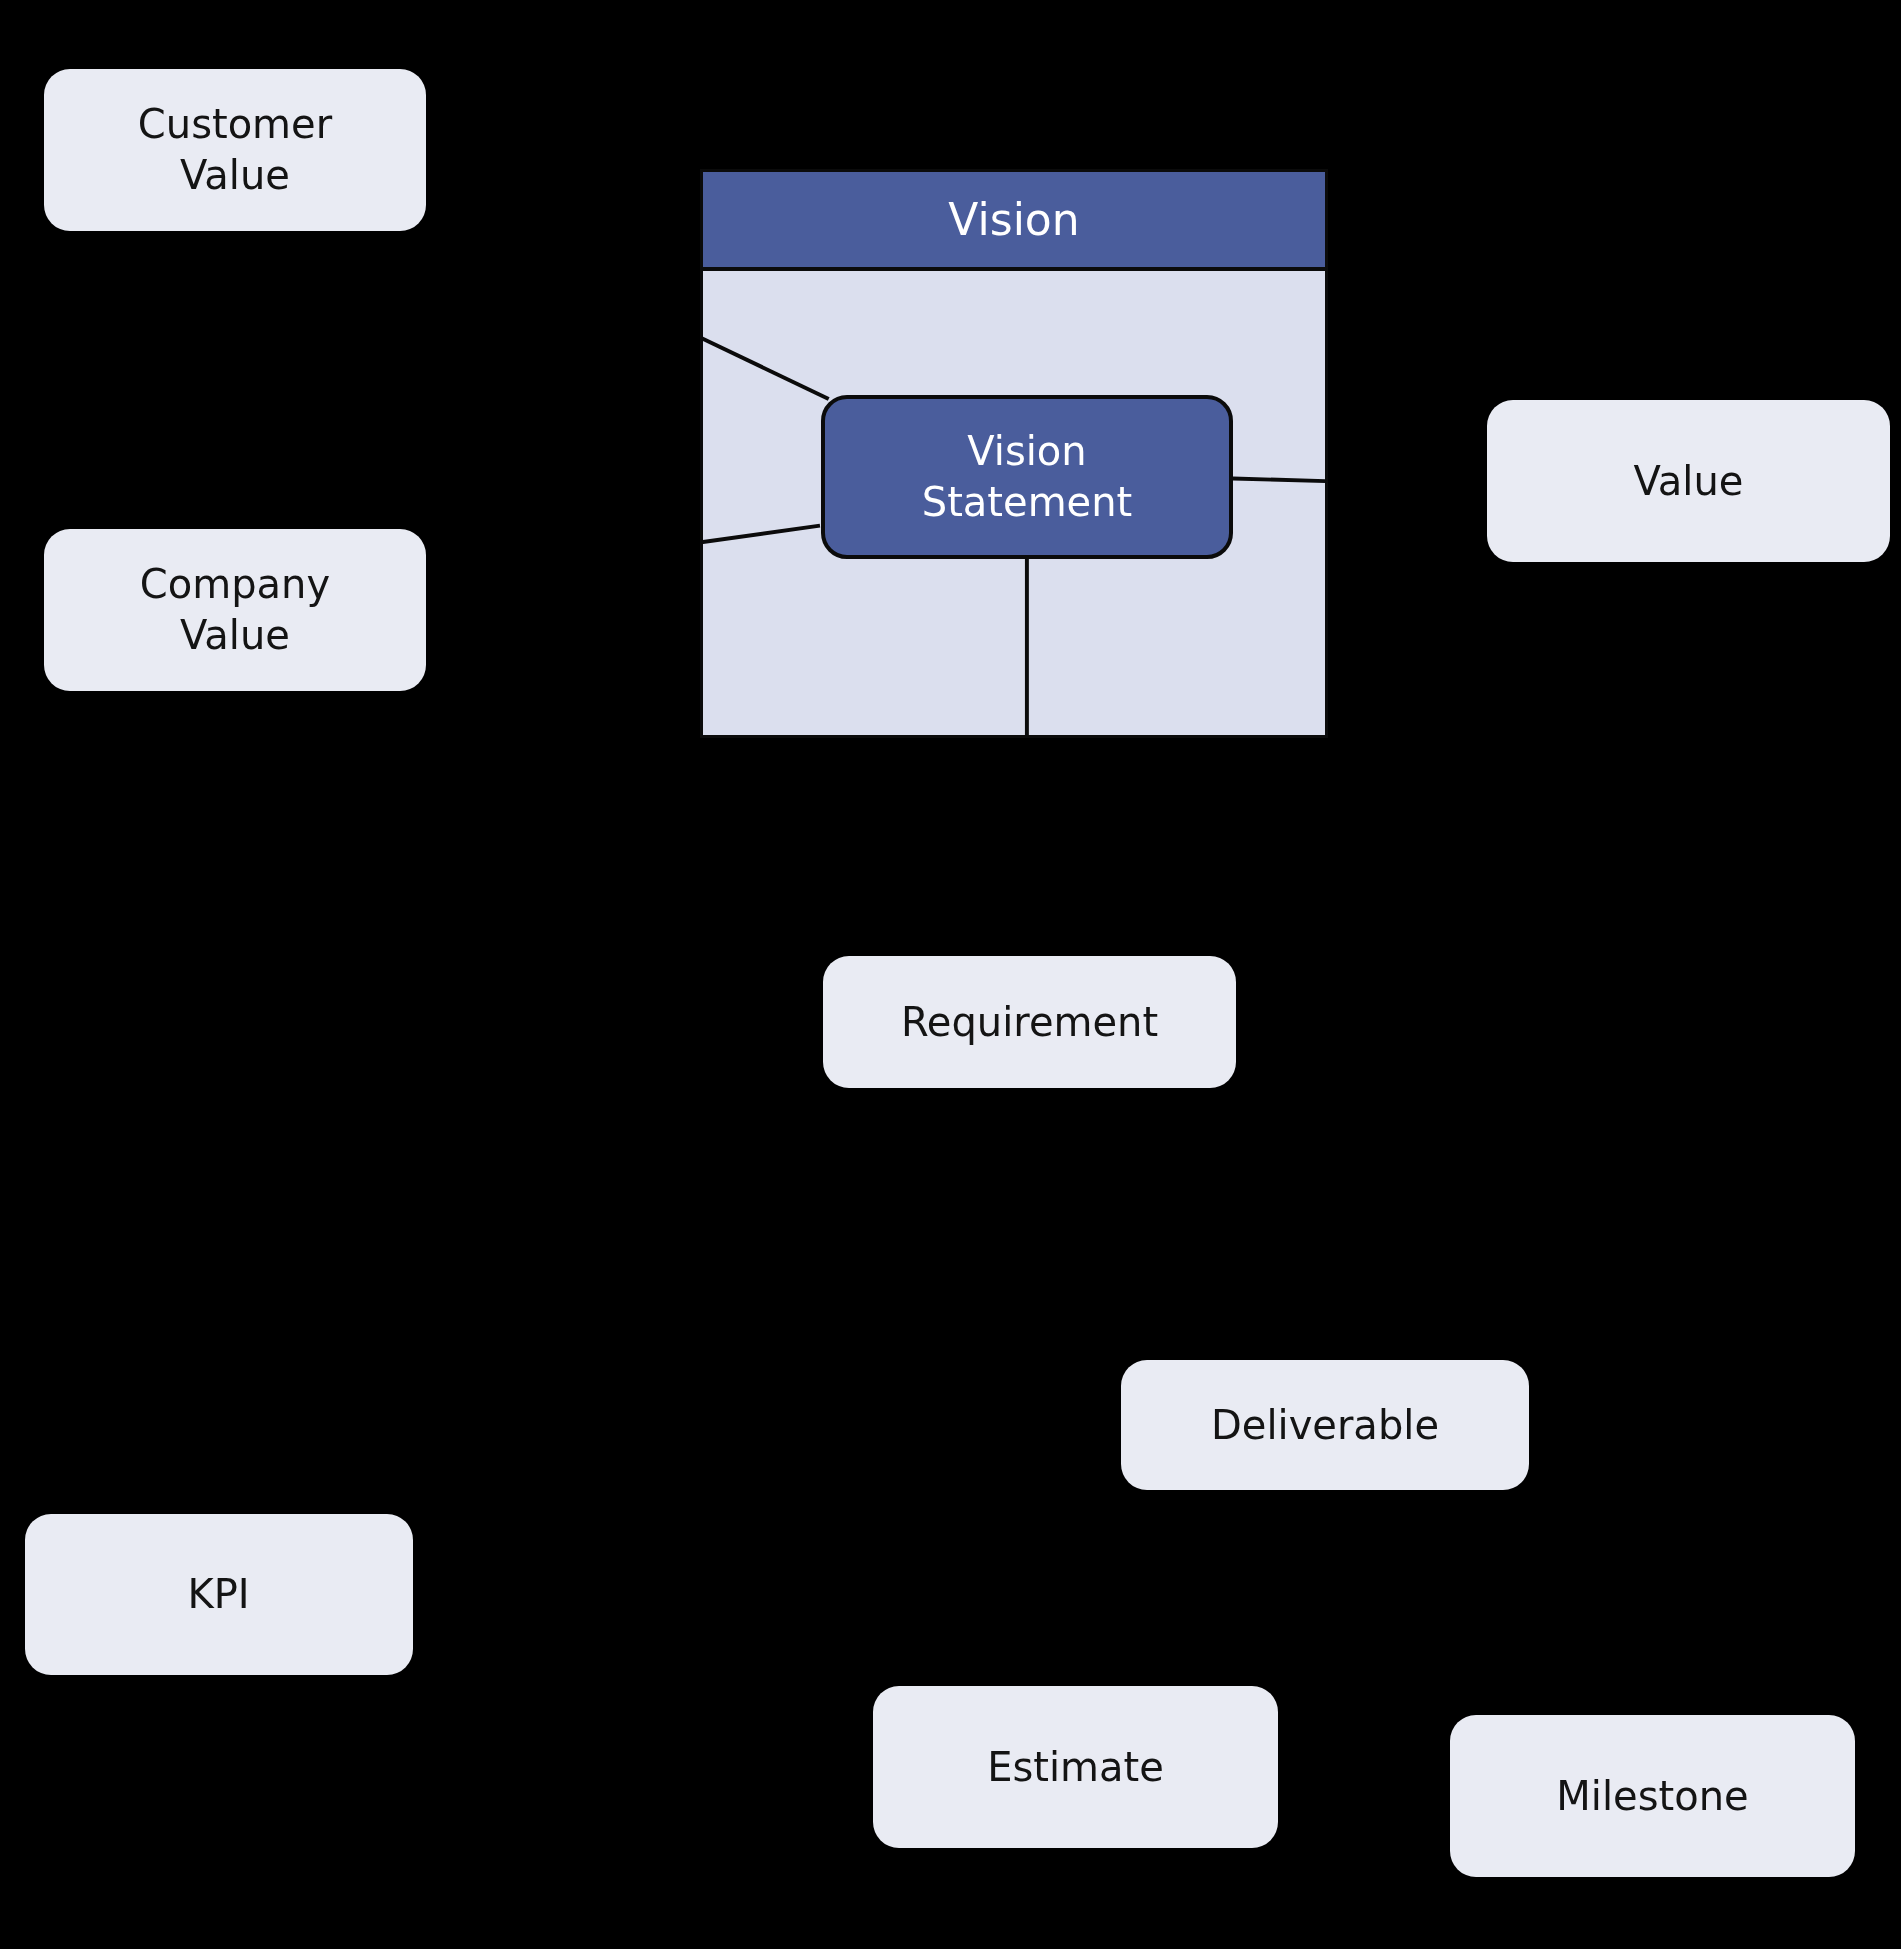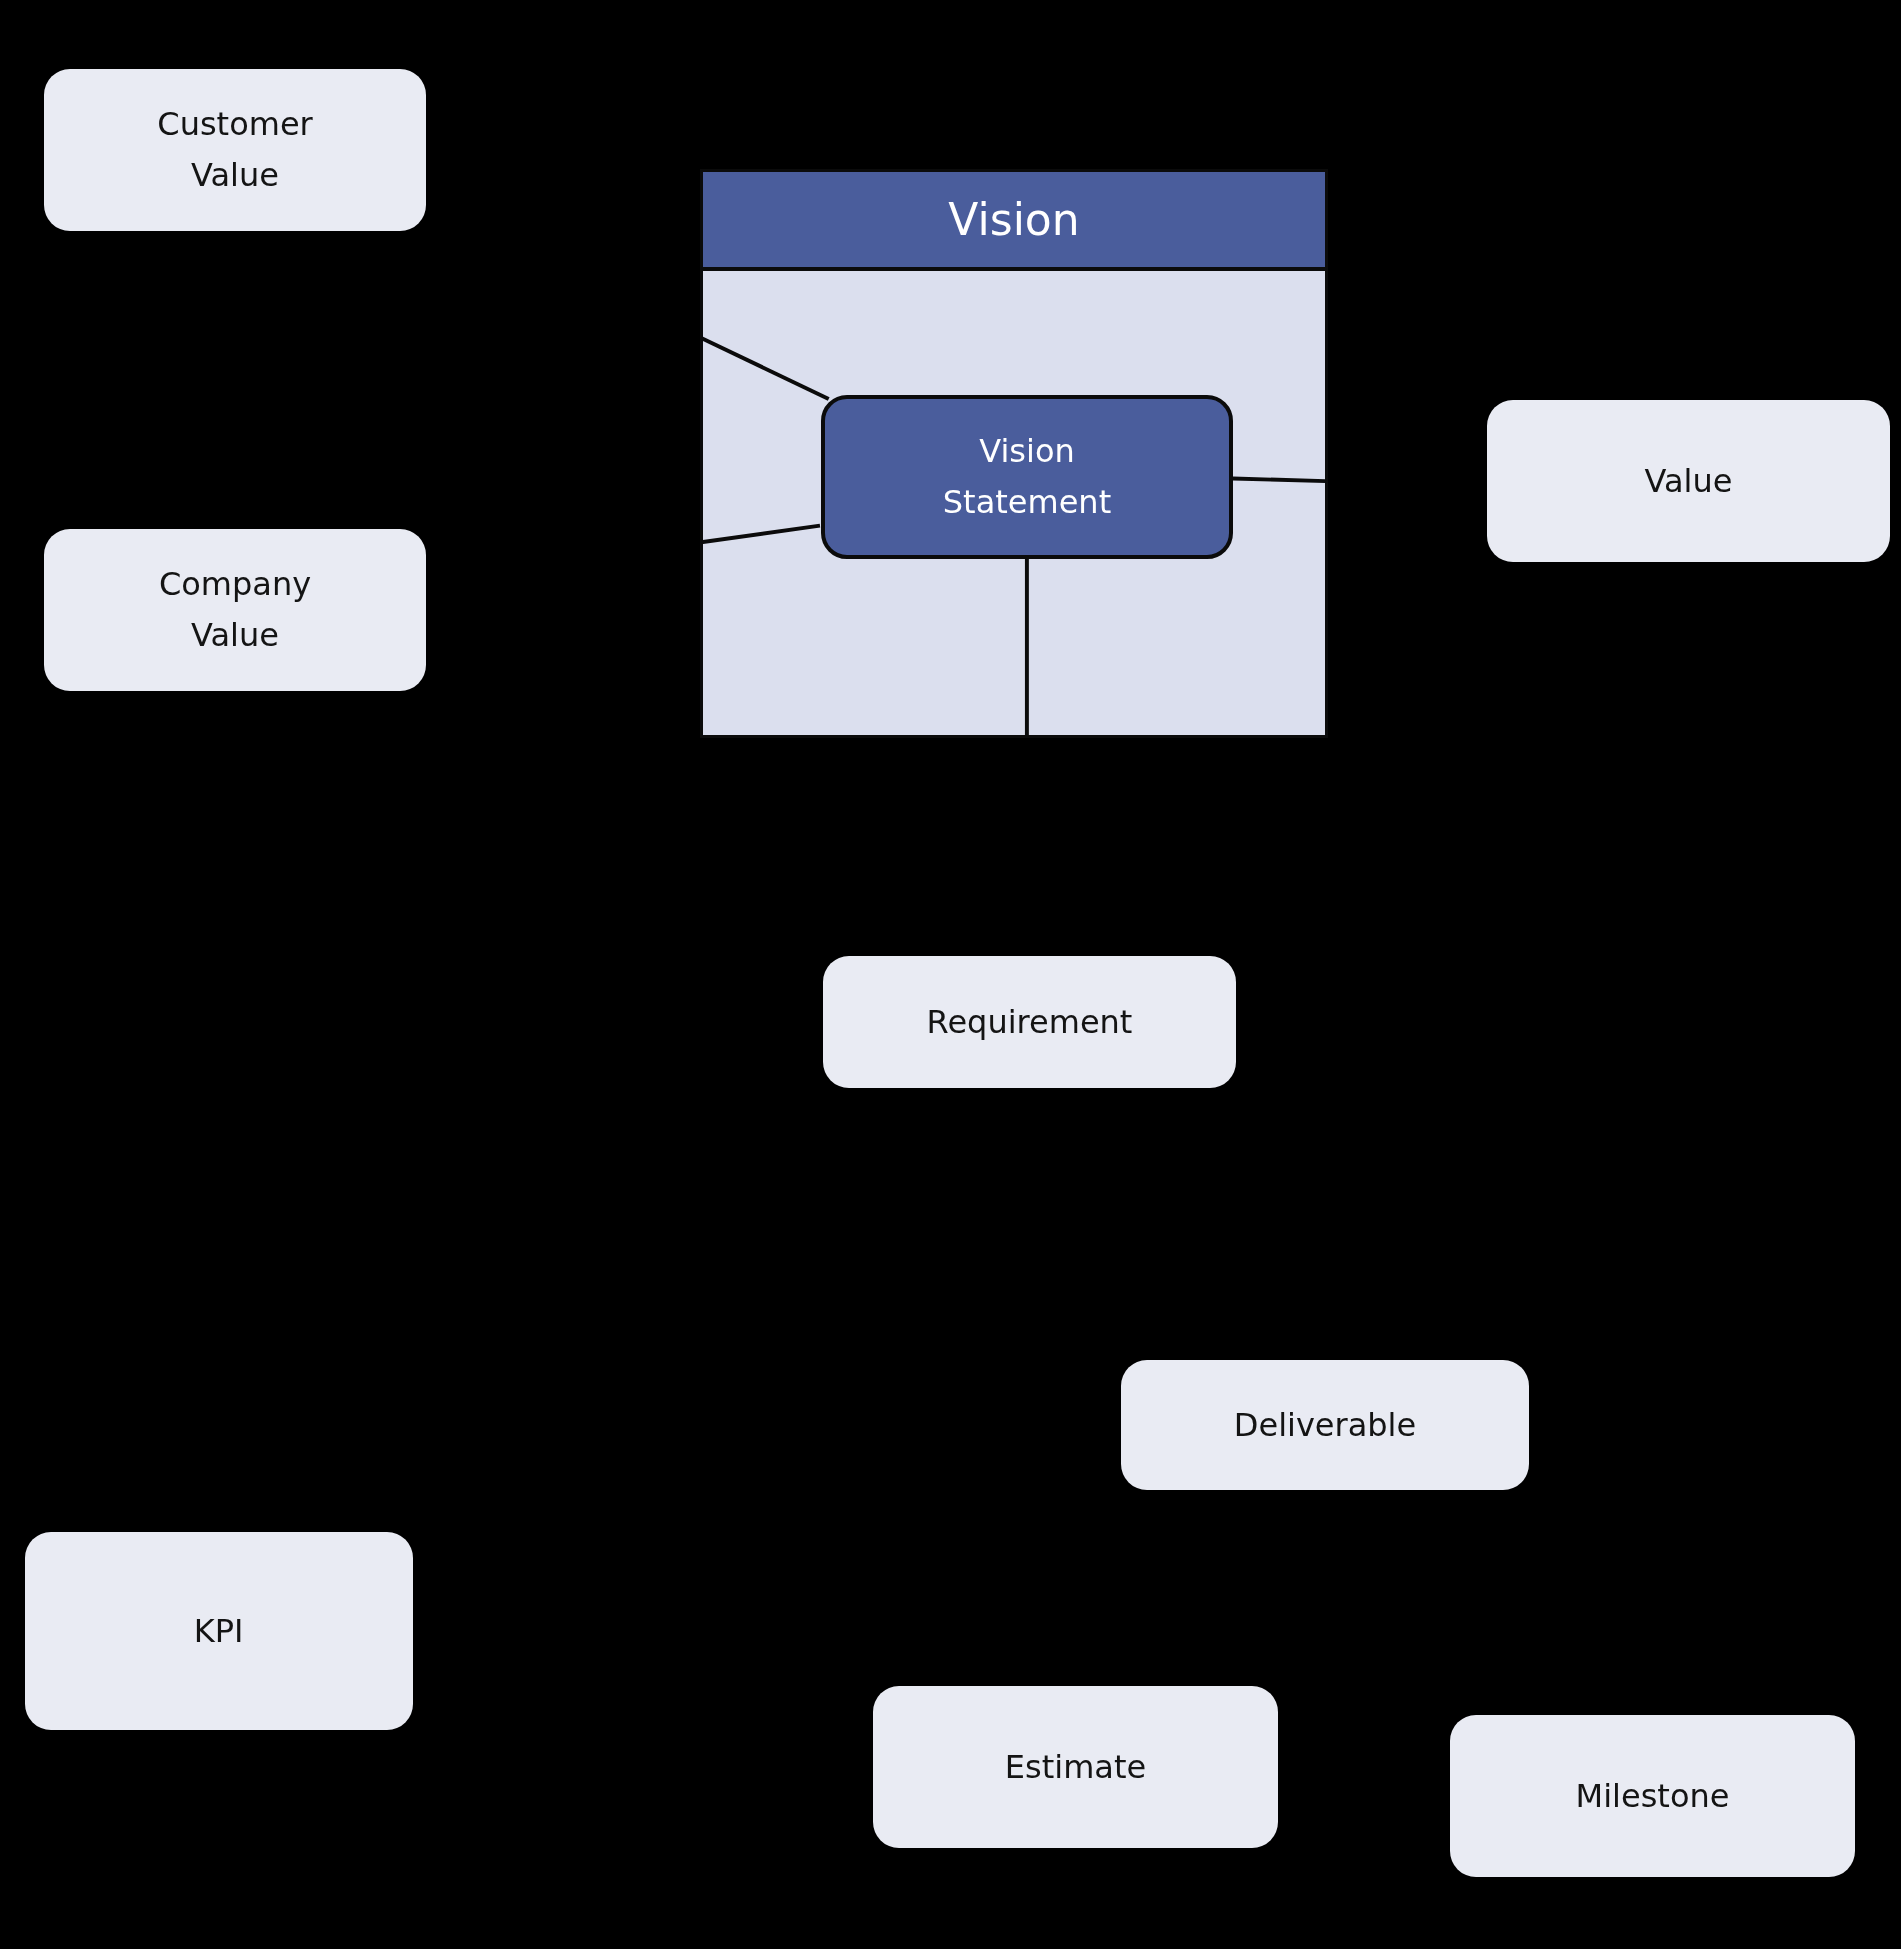--- a/index.html
+++ b/index.html
@@ -23,38 +23,38 @@
   
   .node {
     position: absolute;
     display: flex;
     align-items: center;
     justify-content: center;
     text-align: center;
     white-space: pre-line;
     background: var(--node-fill, #e9ebf3);
     color: var(--node-text, #141414);
-    font-size: 32px;
+    font-size: 40px;
     line-height: 51px;
     border-radius: 26px;
     box-sizing: border-box;
     z-index: 3;
   }
   .node.accent {
     background: var(--accent-fill, #4a5d9c);
     color: var(--accent-text, #ffffff);
     border: 4.4px solid var(--edge, #0b0b0b);
   }
   
   #node-customer-value { left: 44px;   top: 69px;   width: 382px; height: 162px; }
   #node-company-value  { left: 44px;   top: 529px;  width: 382px; height: 162px; }
   #node-owner          { left: 1487px; top: 400px;  width: 403px; height: 162px; }
   #node-requirement    { left: 823px;  top: 956px; width: 413px; height: 132px; }
   #node-deliverable    { left: 1121px; top: 1360px; width: 408px; height: 130px; }
-  #node-kpi            { left: 24.5px;   top: 1514px; width: 388px; height: 198px; margin-top: 18px; }
+  #node-kpi            { left: 24.5px;   top: 1514px; width: 388px; height: 161px; }
   #node-estimate       { left: 873px; top: 1686px; width: 405px; height: 162px; text-align: center; }
   #node-milestone      { left: 1450px; top: 1715px; width: 405px; height: 162px; }
   #node-vision-statement {
     left: 821px; top: 395px; width: 412px; height: 164px;
   }
   
   .vision-container {
     position: absolute;
     left: 700px; top: 169px;
     width: 628px; height: 569px;

